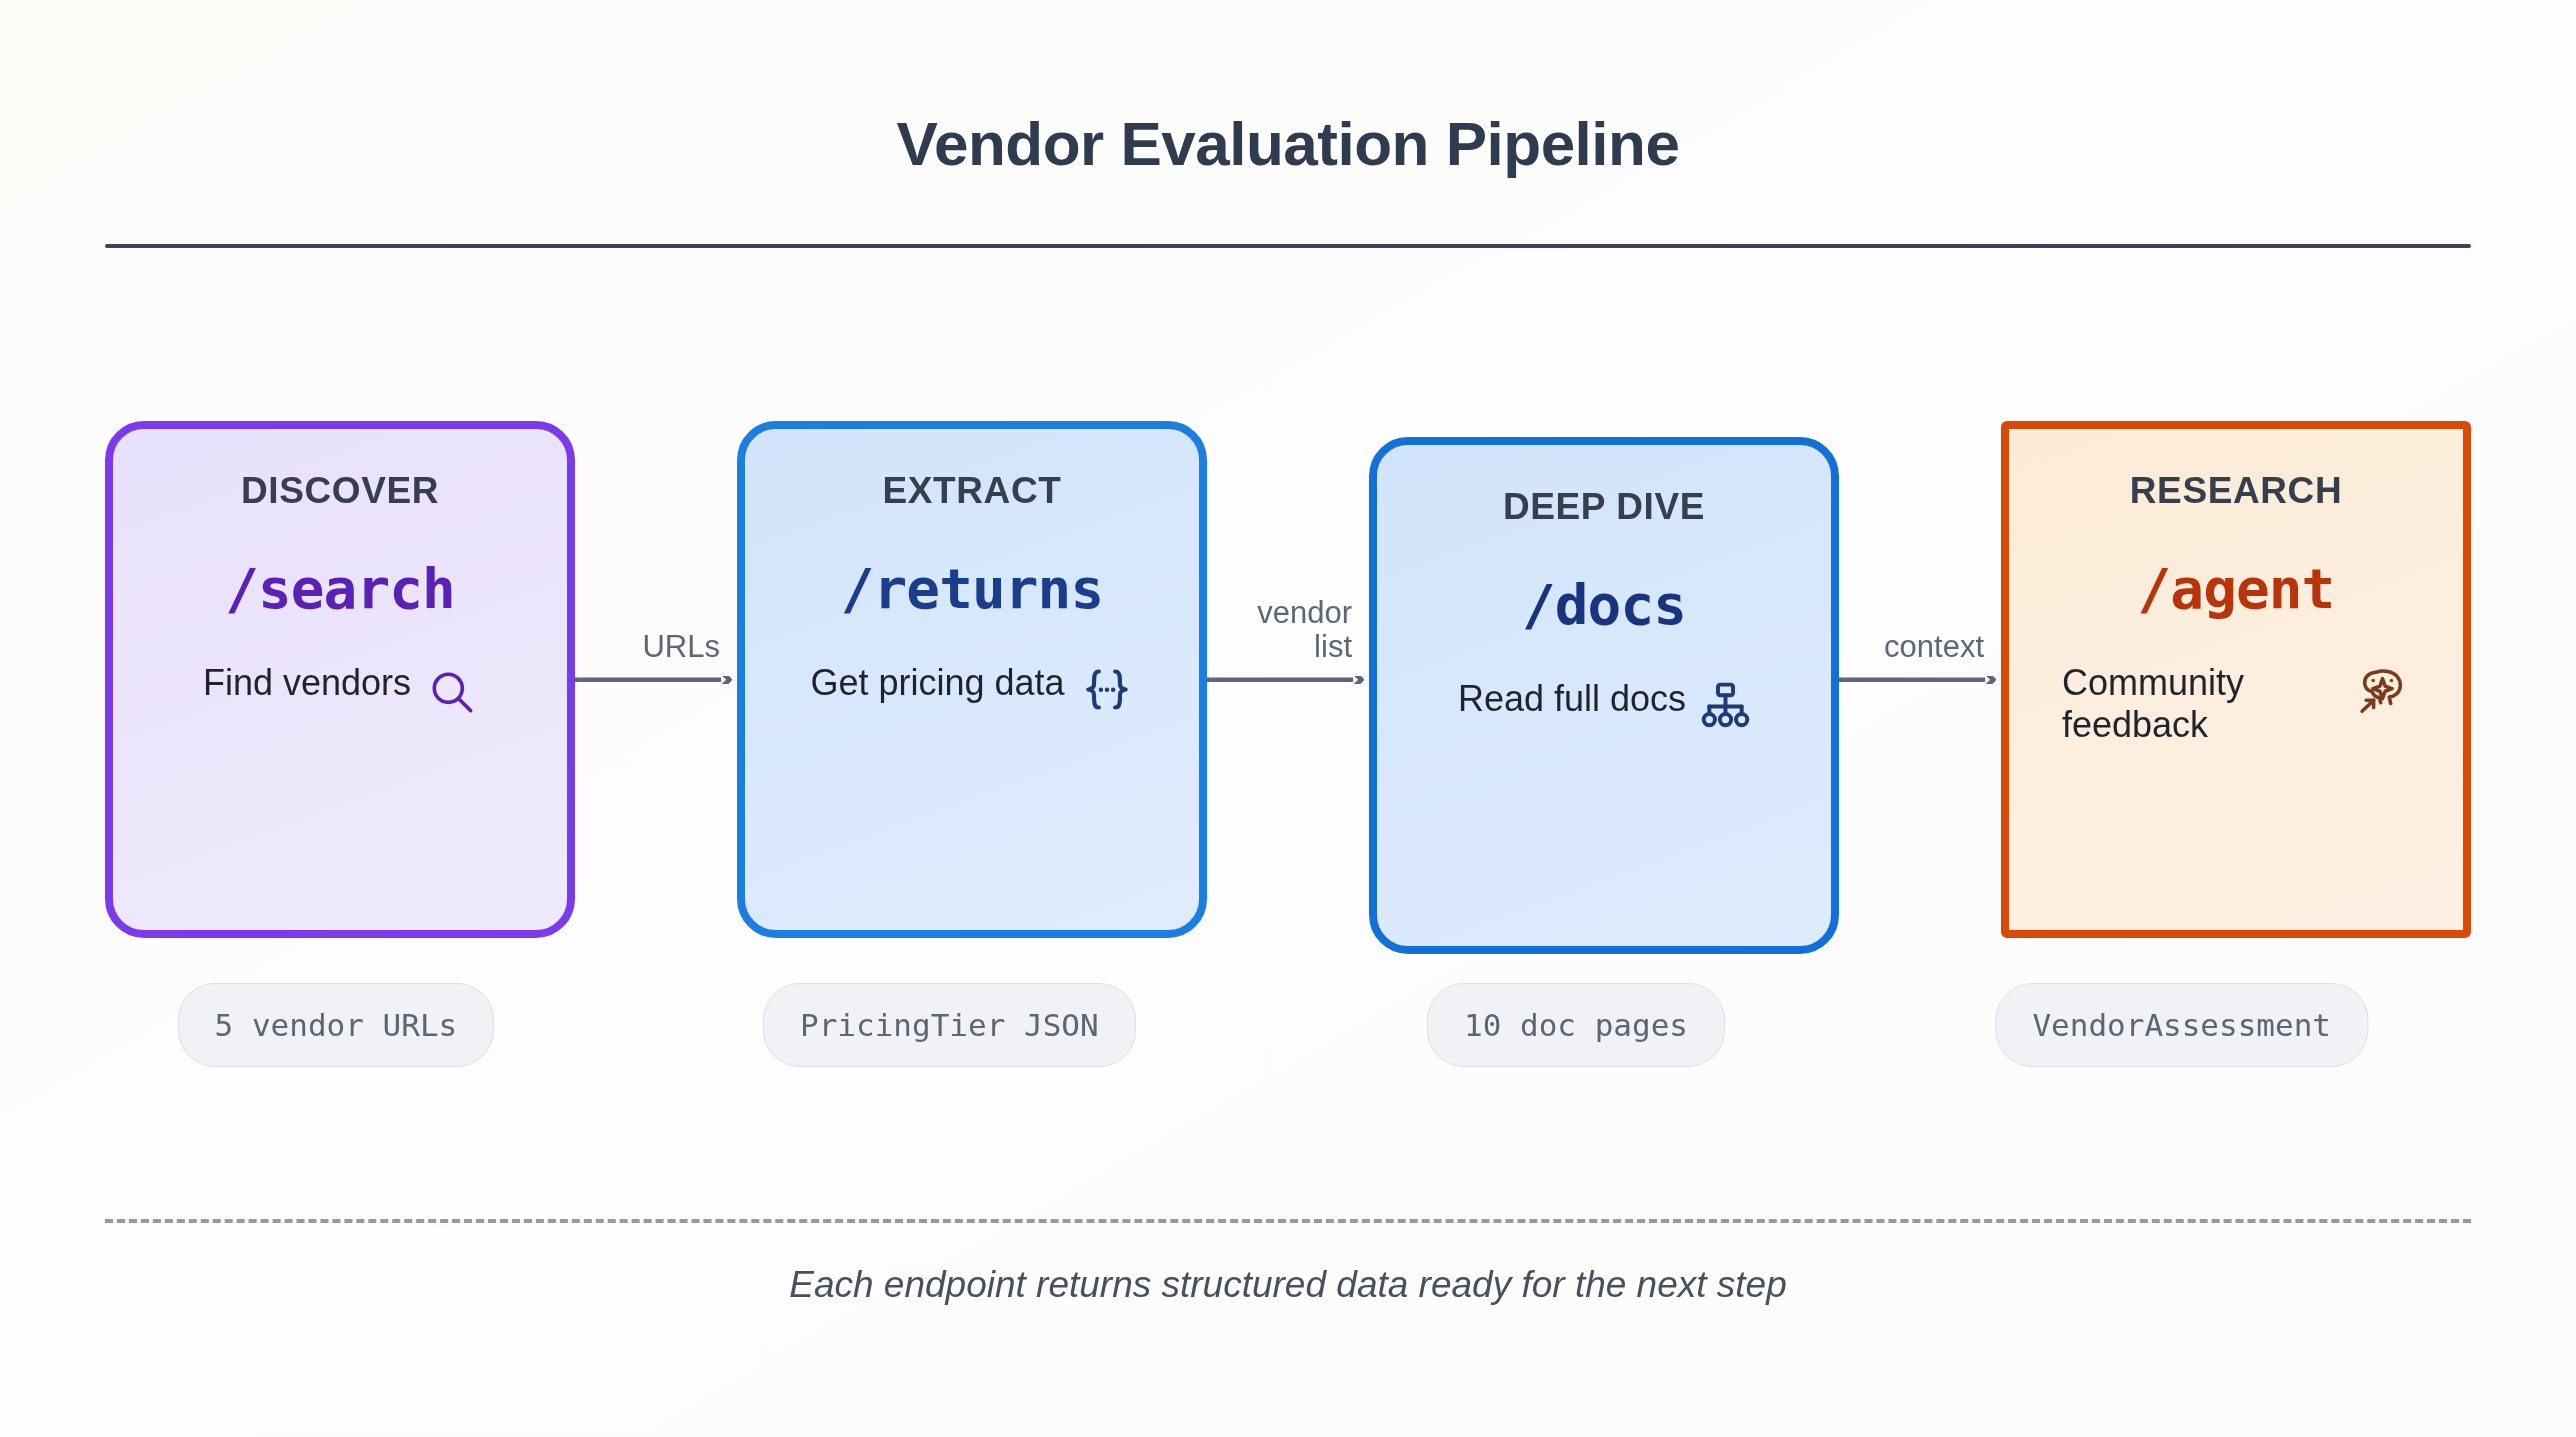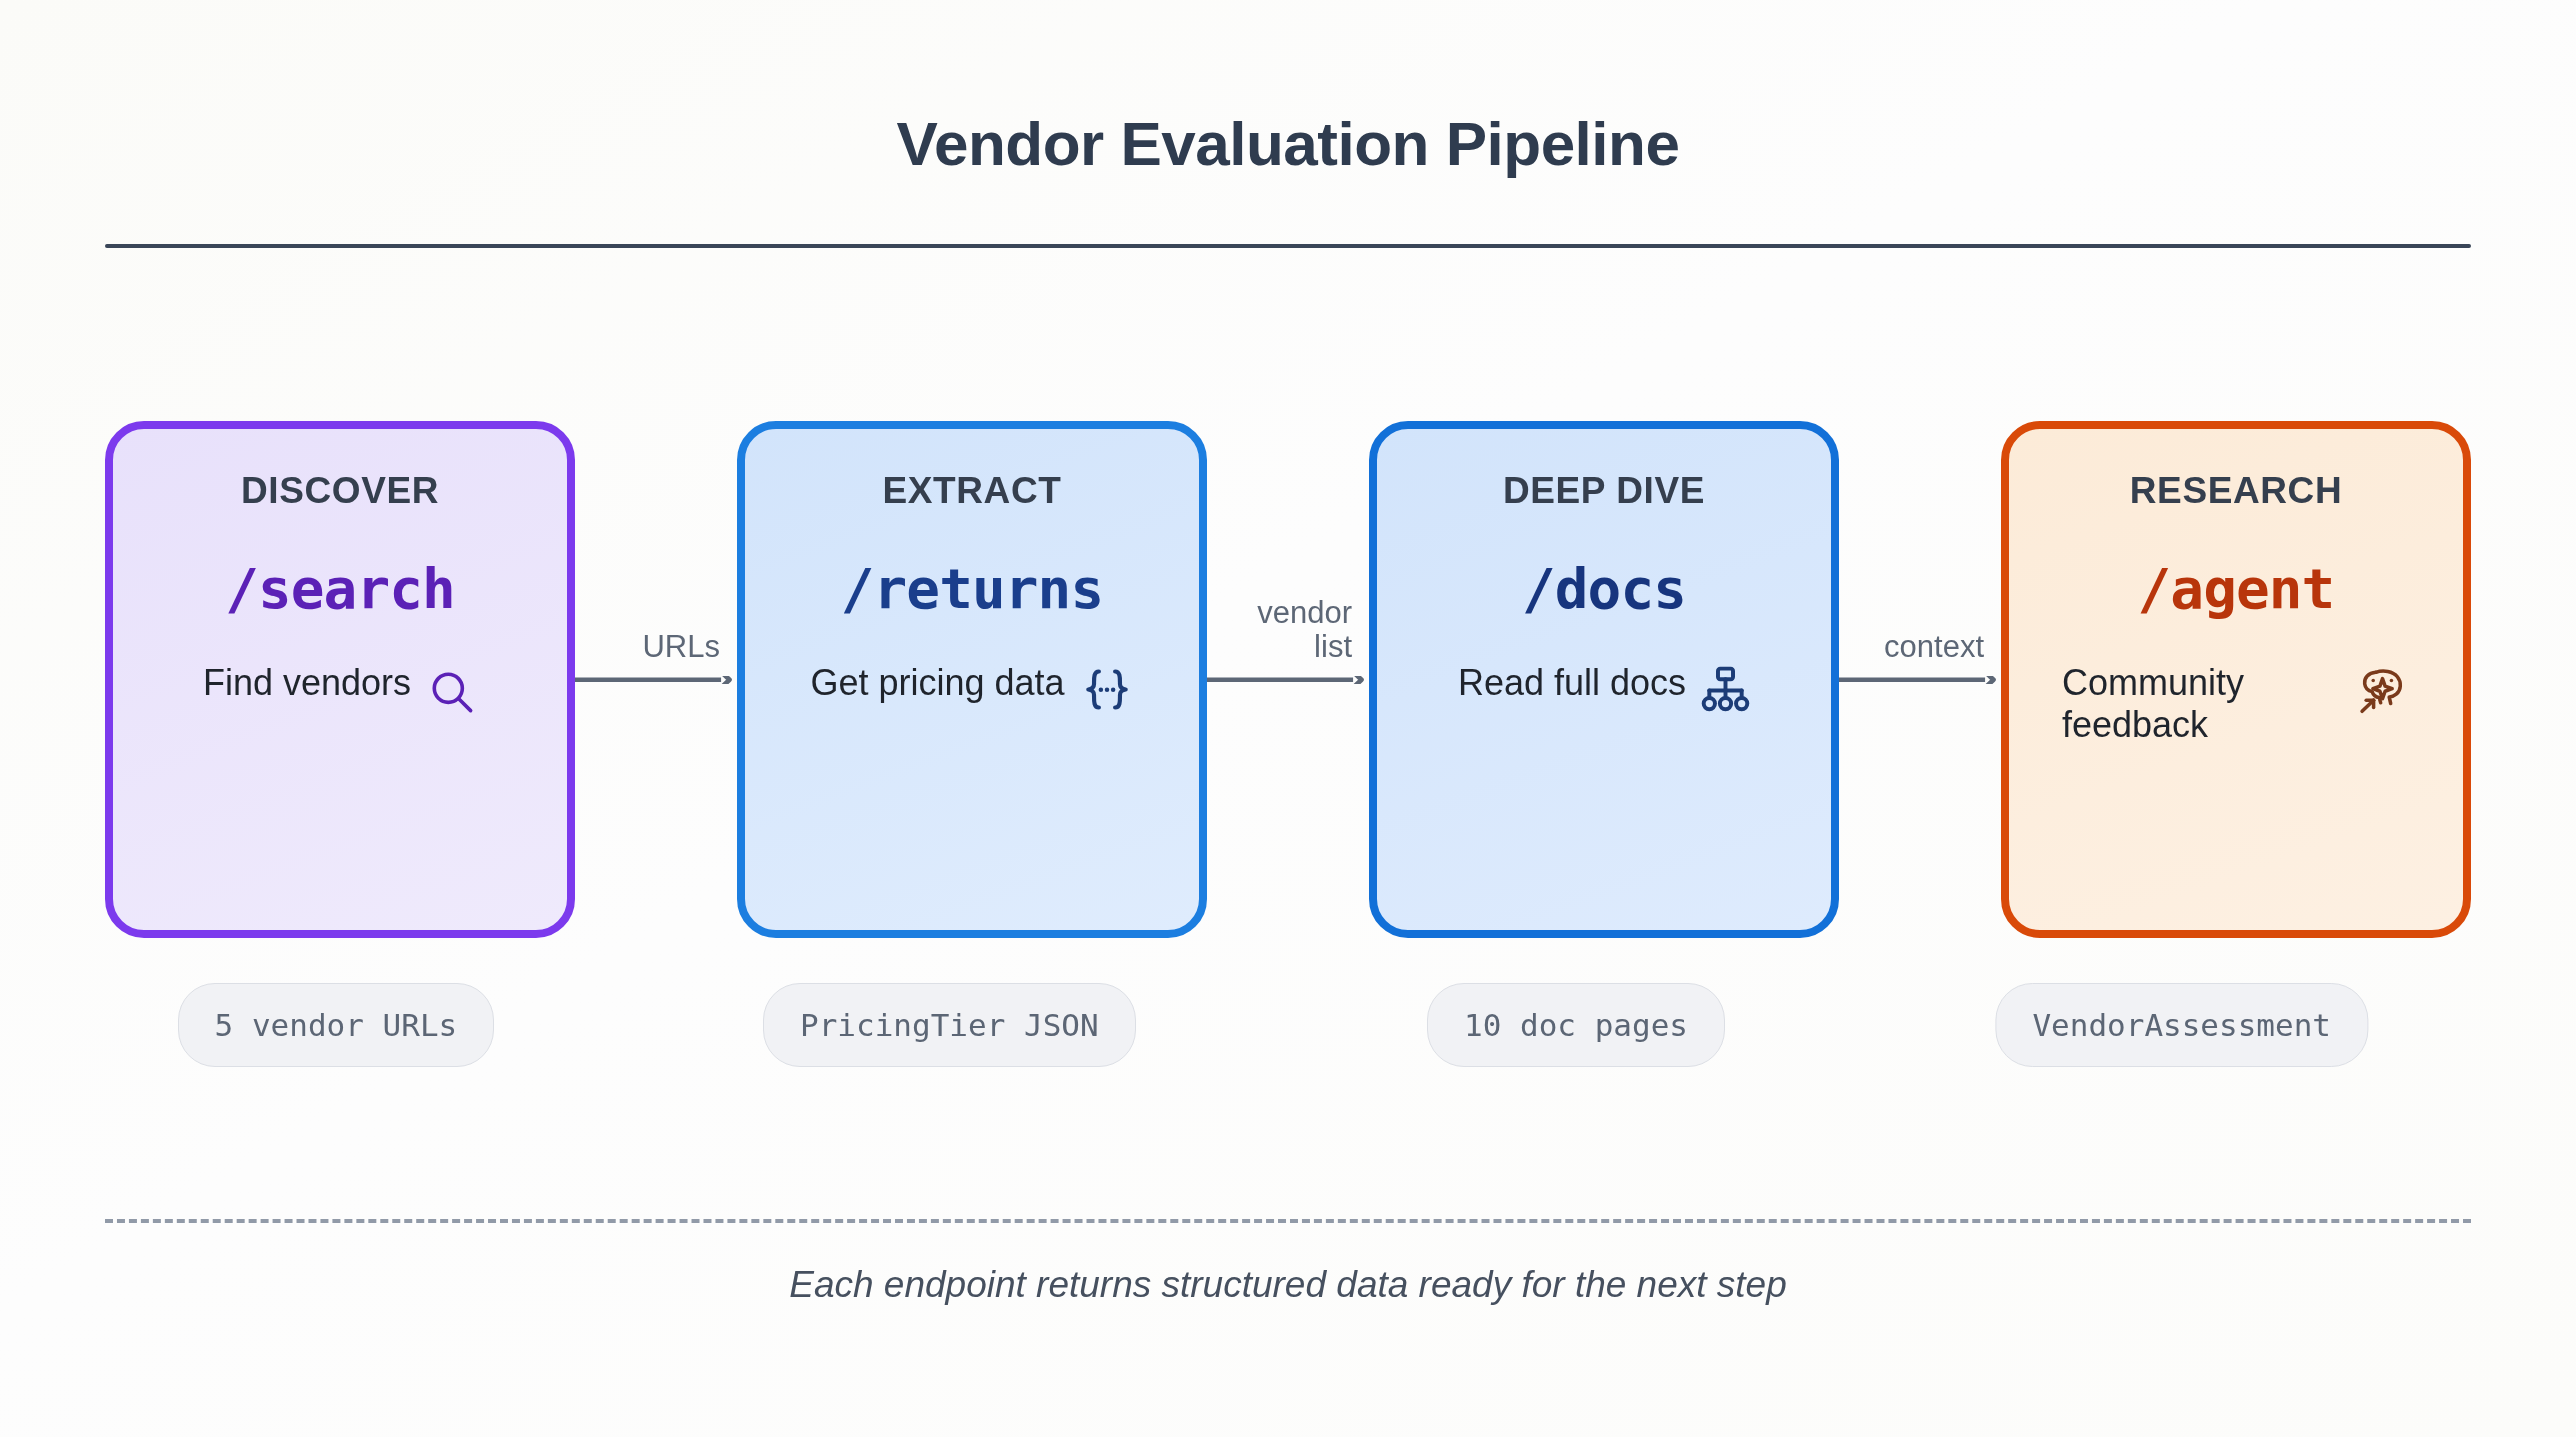--- a/index.html
+++ b/index.html
@@ -243,21 +243,21 @@
 
     <div class="connector c-1">
       <div class="conn-label">vendor
 list</div>
       <svg class="conn-line" viewBox="0 0 173 8">
         <line x1="0" y1="4" x2="156" y2="4" stroke="#5d6776" stroke-width="5"></line>
         <polyline points="146,-14 165,4 146,22" fill="none" stroke="#5d6776" stroke-width="5" stroke-linecap="round" stroke-linejoin="round"></polyline>
       </svg>
     </div>
 
-    <div class="stage stage-2" style="border-color: rgb(18, 112, 216); background: linear-gradient(160deg, rgb(210, 228, 251) 0%, rgb(222, 235, 253) 100%);">
+    <div class="stage stage-2" style="border-color: rgb(18, 112, 216); background: linear-gradient(160deg, rgb(210, 228, 251) 0%, rgb(222, 235, 253) 100%); margin-top: 16px;">
       <div class="stage-kicker">DEEP DIVE</div>
       <div class="stage-endpoint" style="color: rgb(23, 53, 126);">/docs</div>
       <div class="stage-desc-row">
         <div class="stage-desc">Read full docs</div>
         <span class="stage-icon">
           <svg width="49" height="47" viewBox="0 0 26 25" fill="none" stroke="#1C3C77" stroke-width="2.1" stroke-linecap="round" stroke-linejoin="round">
             <rect x="9" y="1.4" width="8" height="5.6" rx="1.2"></rect>
             <line x1="13" y1="7" x2="13" y2="13"></line>
             <line x1="4.4" y1="13" x2="21.6" y2="13"></line>
             <line x1="4.4" y1="13" x2="4.4" y2="17"></line>
@@ -272,21 +272,21 @@
     </div>
 
     <div class="connector c-2">
       <div class="conn-label">context</div>
       <svg class="conn-line" viewBox="0 0 173 8">
         <line x1="0" y1="4" x2="156" y2="4" stroke="#5d6776" stroke-width="5"></line>
         <polyline points="146,-14 165,4 146,22" fill="none" stroke="#5d6776" stroke-width="5" stroke-linecap="round" stroke-linejoin="round"></polyline>
       </svg>
     </div>
 
-    <div class="stage stage-3" style="border-color: rgb(217, 74, 9); background: linear-gradient(160deg, rgb(252, 235, 216) 0%, rgb(253, 240, 226) 100%);">
+    <div class="stage stage-3" style="border-color: rgb(217, 74, 9); background: linear-gradient(160deg, rgb(252, 235, 216) 0%, rgb(253, 240, 226) 100%); border-radius: 6px;">
       <div class="stage-kicker">RESEARCH</div>
       <div class="stage-endpoint" style="color: rgb(184, 53, 11);">/agent</div>
       <div class="stage-desc-row">
         <div class="stage-desc">Community feedback</div>
         <span class="stage-icon">
           <svg width="52" height="49" viewBox="0 0 28 26" fill="none" stroke="#7A3A1B" stroke-width="1.9" stroke-linecap="round" stroke-linejoin="round">
             <path d="M9.6 3.2 C5.6 3.4 3.2 6.2 3.6 9.4 C3.9 11.8 5.6 13.2 7.6 13.6 C8.2 15.4 9.6 16.6 11.4 16.8 L12.2 19.6"></path>
             <path d="M9.6 3.2 C13.6 1.8 18.8 2.6 21.2 5.6 C23.6 8.6 23.2 12.8 20.6 15 C19.4 16 18 16.5 16.8 16.5 L17.6 20"></path>
             <path d="M13.2 6.6 L14.6 10.6 L18.4 12 L14.6 13.4 L13.2 17.4 L11.8 13.4 L8 12 L11.8 10.6 Z"></path>
             <circle cx="8.2" cy="7.6" r="0.95" fill="#7A3A1B" stroke="none"></circle>

